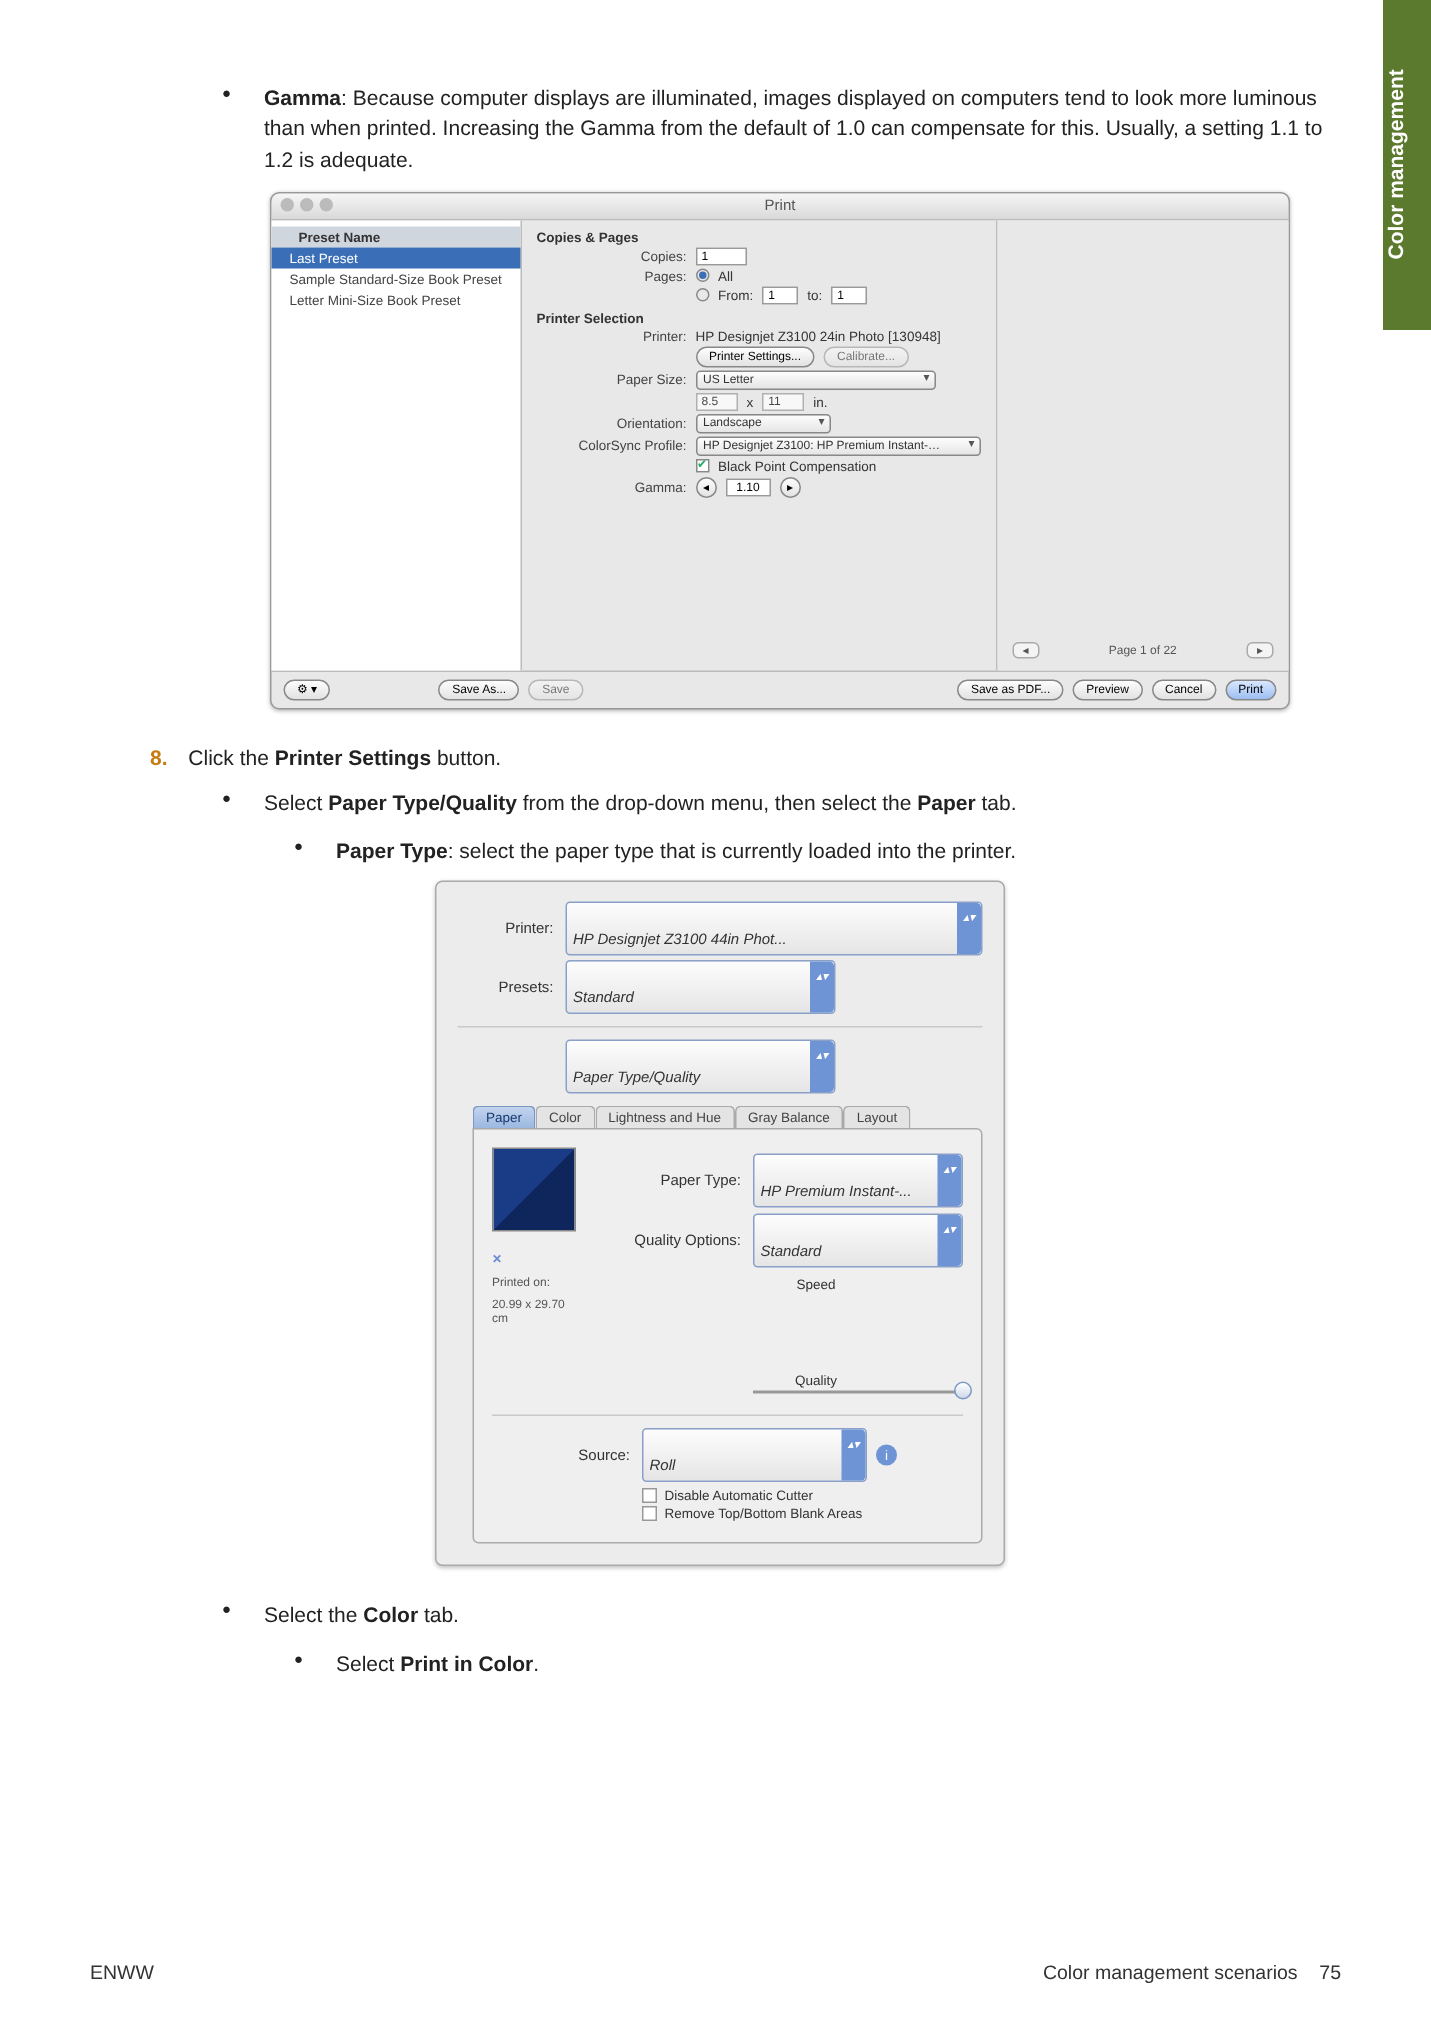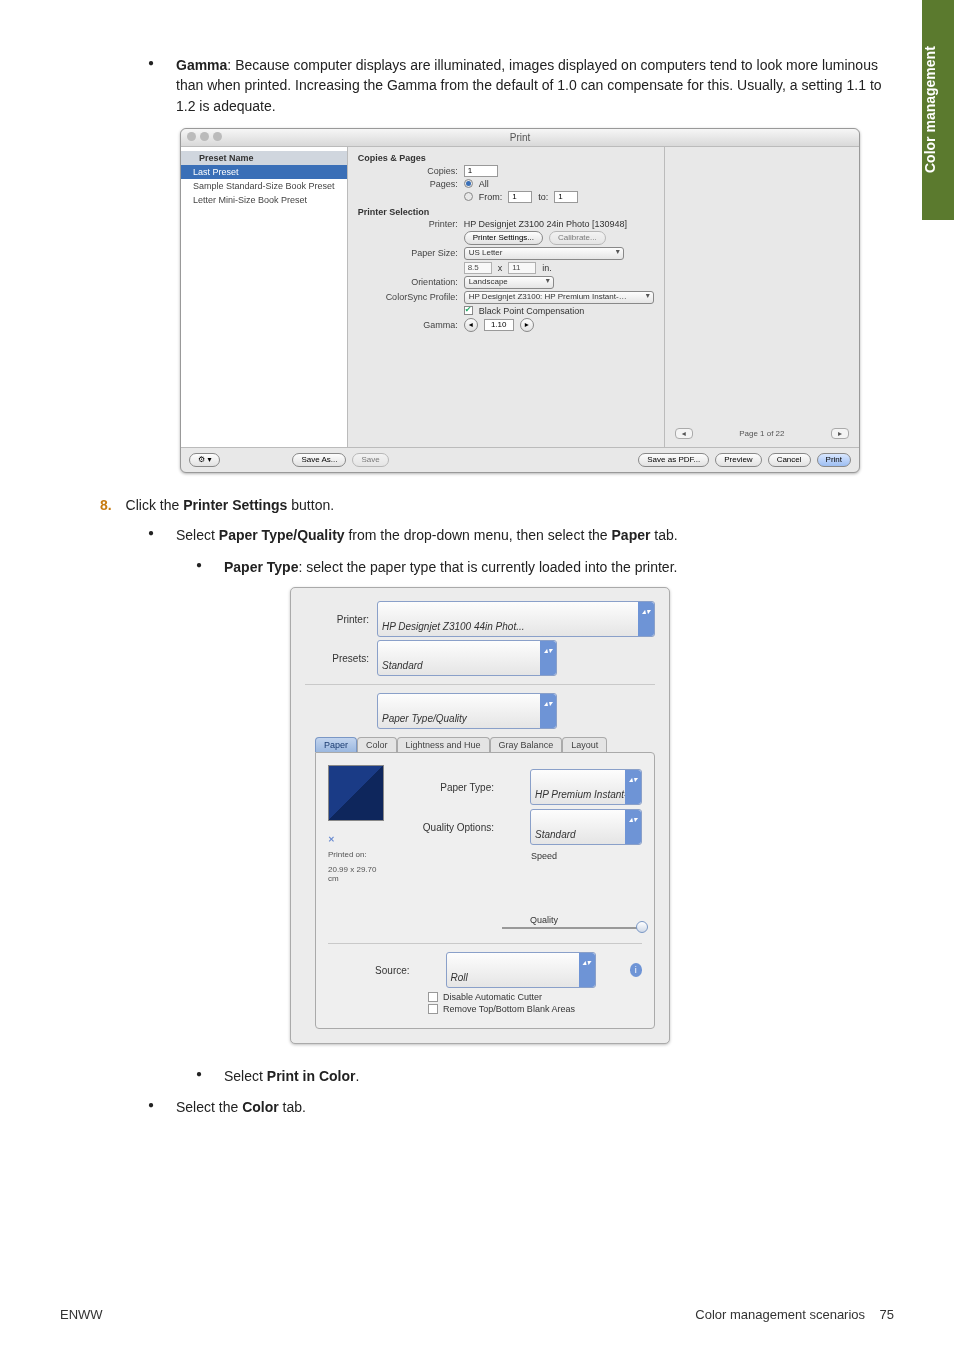--- a/index.html
+++ b/index.html
@@ -92,21 +92,21 @@
   .ps-row label{width:64px; text-align:right; margin-right:8px; color:#333;}
   .ps-drop{flex:1;background:linear-gradient(#fdfdfd,#e5e5e5);border:1px solid #8aa0c9;border-radius:3px;height:17px;padding:17px 4px;font-size:10px;position:relative;line-height:15px;font-style:italic;}
   .ps-drop::after{content:"";position:absolute;right:0;top:0;width:16px;height:100%;background:#6e94d6;border-radius:0 3px 3px 0;}
   .ps-drop .arrow{position:absolute;right:4px;top:2px;color:#fff;font-size:8px;z-index:2;}
   .hr{height:1px;background:#c9c9c9;margin:8px 0;}
   .ps-tabs{display:flex;gap:0;margin:8px 0 0 10px;font-size:9px;}
   .ps-tab{background:#e4e4e4;border:1px solid #aaa;padding:2px 8px;border-bottom:none;border-radius:4px 4px 0 0;color:#444;}
   .ps-tab.active{background:linear-gradient(#c2d4ee,#9bb8e0);color:#1a3b70;border-color:#7a97c5;}
   .ps-pane{border:1px solid #aaa;background:#efefef;padding:12px 12px 14px;border-radius:0 4px 4px 4px;margin-left:10px;}
   .ps-swatch{width:56px;height:56px;background:linear-gradient(135deg,#1a3b86 0 50%,#0e265c 50% 100%);border:1px solid #888;}
-  .ps-innerrow{display:flex;align-items:center;margin:4px 0;gap:28px;}
+  .ps-innerrow{display:flex;align-items:center;margin:4px 0;}
   .ps-innerrow label{width:92px;text-align:right;margin-right:8px;}
   .ps-slider{display:flex;align-items:center;gap:54px;margin:6px 0 2px 44px;font-size:9px;flex-direction:column;}
   .ps-meta{font-size:8px;color:#555;margin-top:6px;}
   .ps-check{display:flex;align-items:center;gap:5px;margin:2px 0 0 100px;font-size:9px;}
   .ps-check .box{width:10px;height:10px;background:#fff;border:1px solid #999;}
 
   strong { font-weight: bold; }
   .footer{
     position:absolute; bottom:28px; left:60px; right:60px;
     display:flex; justify-content:space-between; font-size:13px; color:#333;
@@ -305,28 +305,28 @@
           <span class="box"></span>
           <span>Disable Automatic Cutter</span>
         </div>
       <div class="ps-check">
           <span class="box"></span>
           <span>Remove Top/Bottom Blank Areas</span>
         </div>
     </div>
   </div>
 
+  <ul class="bullet-list indent1">
+    <li>
+      <span>Select the </span><strong>Color</strong><span> tab.</span>
+    </li>
+  </ul>
   <ul class="bullet-list indent2 orange">
     <li>
       <span>Select </span><strong>Print in Color</strong><span>.</span>
-    </li>
-  </ul>
-  <ul class="bullet-list indent1">
-    <li>
-      <span>Select the </span><strong>Color</strong><span> tab.</span>
     </li>
   </ul>
 
 </div>
 
 <div class="footer">
   <span>ENWW</span>
   <span>
     <span>Color management scenarios</span>&nbsp;&nbsp;&nbsp;
     <span>75</span>

